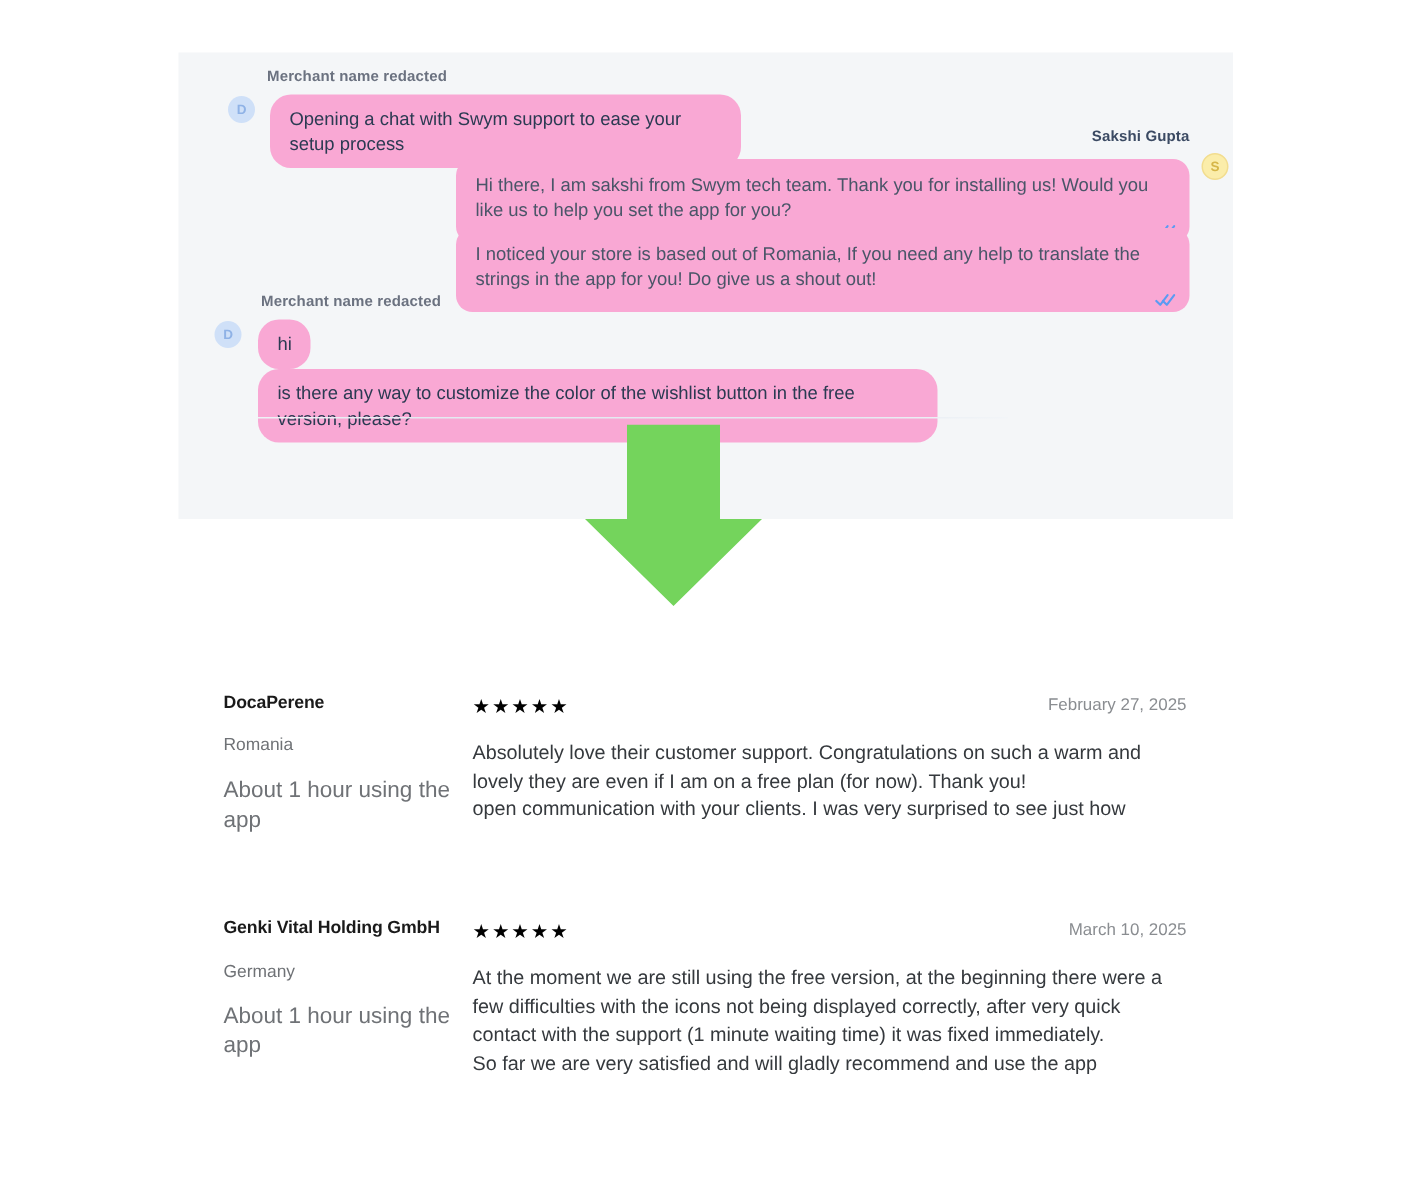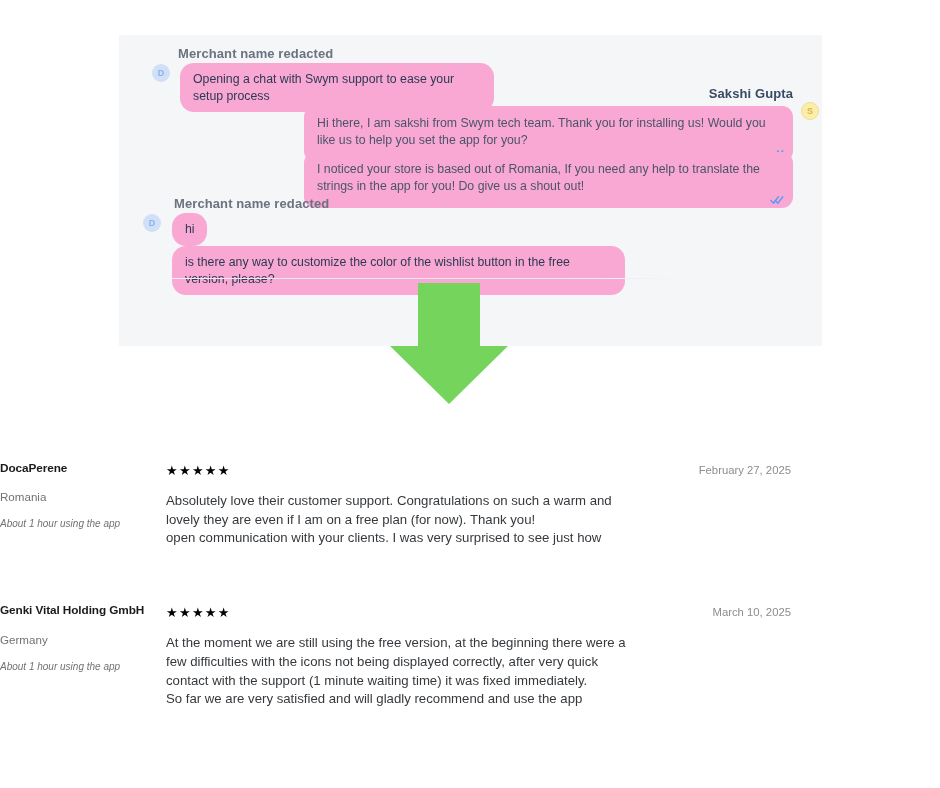--- a/index.html
+++ b/index.html
@@ -30,21 +30,21 @@
   }
 
   .chat-inner {
     position: relative;
     width: 100%;
     height: 100%;
   }
 
   .sender-label {
     position: absolute;
-    font-size: 13px;
+    font-size: 10px;
     font-weight: bold;
     color: #6b7280;
     letter-spacing: 0.1px;
     white-space: nowrap;
   }
   .sender-label.merchant-1 { left: 59px; top: 11px; }
   .sender-label.merchant-2 { left: 55px; top: 161px; }
   .sender-label.agent-1 {
     right: 29px; top: 51px;
     color: #3b4a63;
@@ -143,42 +143,42 @@
     position: relative;
     display: flex;
     padding: 0;
   }
   .review.first { margin-top: 21px; }
   .review.second { margin-top: 55px; }
 
   .review-meta {
     width: 165px;
     flex: 0 0 165px;
+    padding-left: 149px;
     box-sizing: content-box;
   }
   .reviewer-name {
     font-size: 11.8px;
     font-weight: bold;
     color: #1a1a1a;
     letter-spacing: -0.1px;
     margin: 0;
     line-height: 1.3;
   }
   .reviewer-country {
     font-size: 11.6px;
     color: #6f7276;
     margin-top: 13px;
     line-height: 1.3;
   }
   .reviewer-usage {
-    font-size: 10px;
+    font-size: 15px;
     color: #6f7276;
     margin-top: 13px;
     line-height: 1.3;
-    font-style: italic;
   }
 
   .review-body {
     flex: 1;
     position: relative;
     padding-left: 1px;
   }
   .stars {
     font-size: 13px;
     color: #000000;

